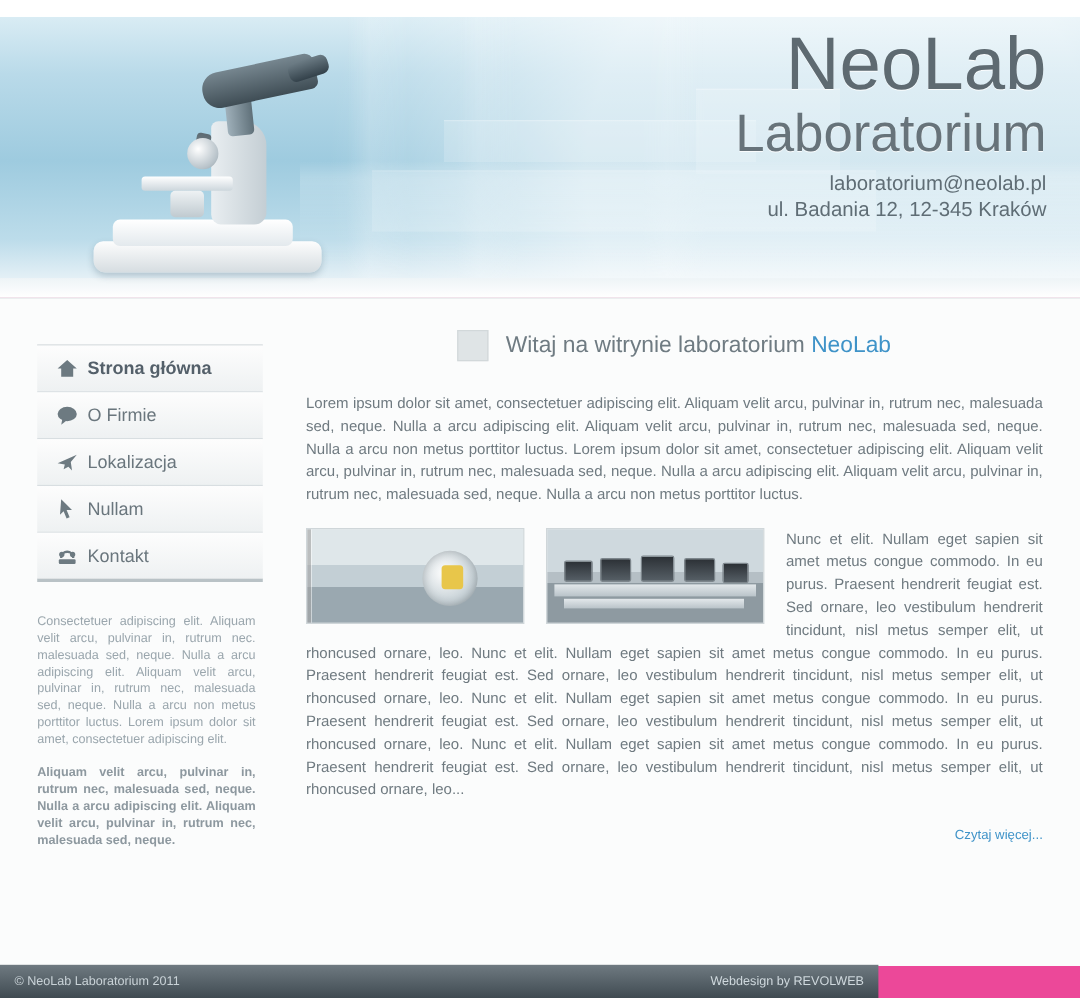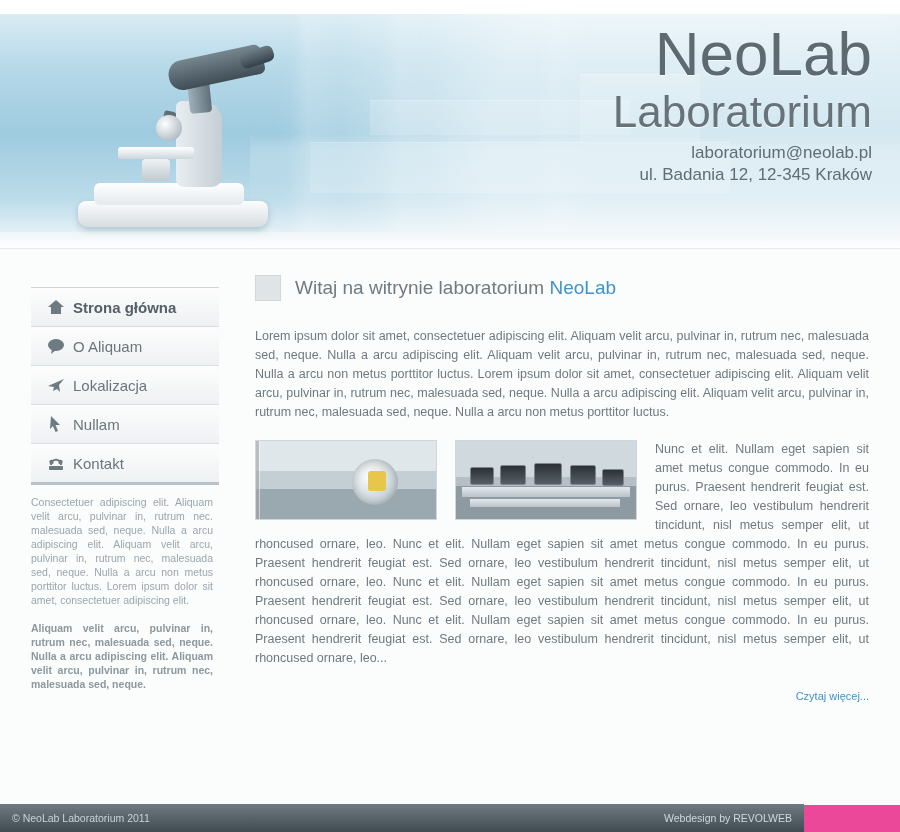--- a/index.html
+++ b/index.html
@@ -206,40 +206,41 @@
     color: #6d7a81;
     font-size: 16px;
   }
   .nav-label {
     font-size: 15px;
     color: #6a767d;
   }
   .nav-item.active .nav-label { color: #54606a; font-weight: bold; }
 
   .sidebar-text {
-    margin-top: 10px;
+    margin-top: 26px;
     font-size: 10.5px;
     line-height: 14px;
     color: #9aa6ad;
     text-align: justify;
     padding-right: 6px;
   }
   .sidebar-text p { margin: 0 0 14px 0; }
   .sidebar-text p.bold { color: #8d989f; font-weight: bold; }
 
   
   .main {
     flex: 1 1 auto;
     padding-left: 36px;
   }
   .page-title {
     display: flex;
     align-items: center;
     gap: 14px;
     margin-bottom: 26px;
+    justify-content: center;
   }
   .title-box {
     width: 24px; height: 24px;
     background: #dfe4e6;
     border: 1px solid #d2d8da;
   }
   .title-text {
     font-size: 19px;
     color: #6f7b82;
   }
@@ -314,21 +315,21 @@
     text-align: right;
     font-size: 11px;
     color: #3f93c8;
     cursor: pointer;
   }
 
   
   .footer {
     position: absolute;
     left: 0; bottom: 0;
-    width: 804px;
+    width: 732px;
     height: 28px;
     background: linear-gradient(to bottom, #6f7a81, #3f4a51);
     color: #c9d2d7;
     font-size: 10.5px;
     display: flex;
     align-items: center;
     justify-content: space-between;
     padding: 0 12px;
     box-sizing: border-box;
   }
@@ -387,21 +388,21 @@
             <span class="nav-label">Strona główna</span>
           </div>
 
           <div class="nav-item">
             <span class="nav-icon">
               <svg width="18" height="18" viewBox="0 0 18 18">
                   <ellipse cx="9" cy="8" rx="8" ry="6" fill="#6d7a81"></ellipse>
                   <path d="M5 12 L4 17 L9 13 Z" fill="#6d7a81"></path>
                 </svg>
             </span>
-            <span class="nav-label">O Aliquam</span>
+            <span class="nav-label">O Firmie</span>
           </div>
 
           <div class="nav-item">
             <span class="nav-icon">
               <svg width="18" height="18" viewBox="0 0 18 18">
                   <path d="M1 10 L17 3 L12 9 L13 16 L10 13 L6 15 L7 11 Z" fill="#6d7a81"></path>
                 </svg>
             </span>
             <span class="nav-label">Lokalizacja</span>
           </div>

